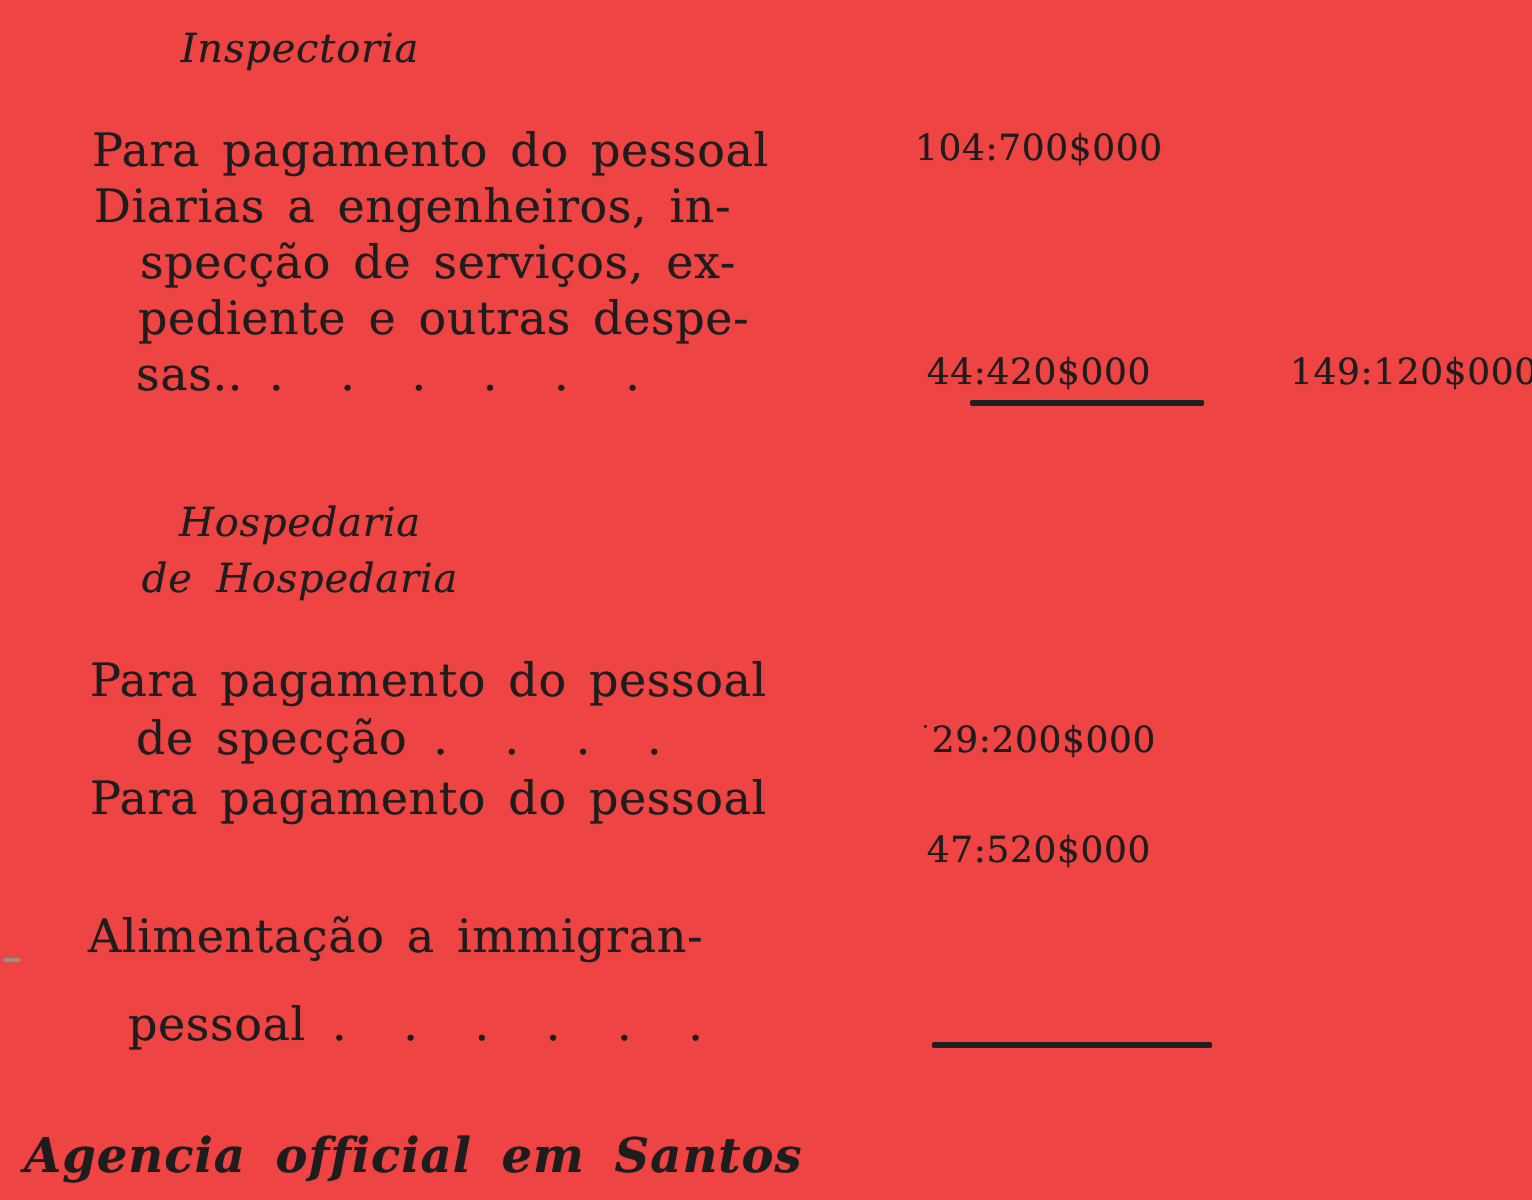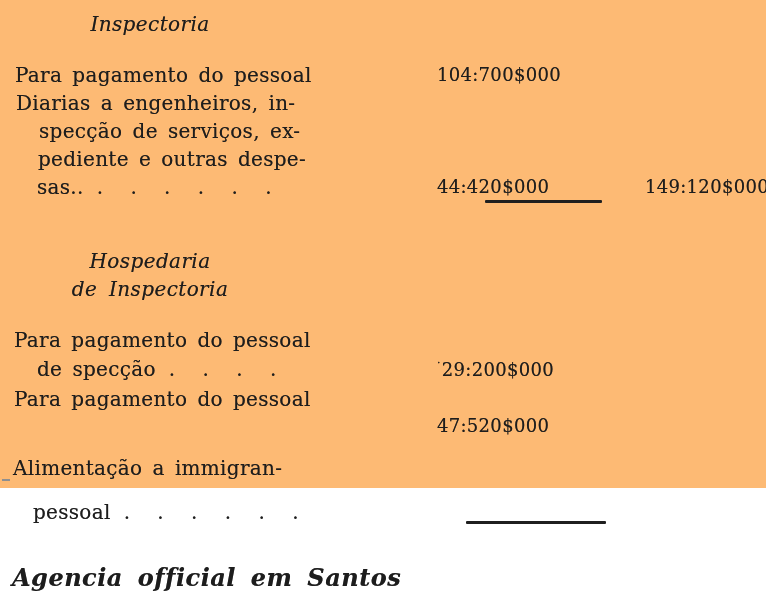--- a/index.html
+++ b/index.html
@@ -1,38 +1,39 @@
 <!DOCTYPE html>
 <html><head>
 <meta charset="utf-8">
 <style>
   html,body{margin:0;padding:0;}
   body{width:766px;height:600px;overflow:hidden;}
   .page{
-    position:relative;width:766px;height:488px;
-    background:#fdba74;color:#1d1d1d;
+    position:relative;width:766px;height:600px;
+    background:#ef4444;color:#1d1d1d;
     font-family:"DejaVu Serif","Liberation Serif",serif;
     text-shadow:0 0 .4px rgba(20,20,20,.55);
   }
   .heading{
     position:absolute;left:0;width:300px;text-align:center;
     font-style:italic;font-size:20px;letter-spacing:.4px;word-spacing:5px;
     white-space:nowrap;
   }
   .heading3{
     position:absolute;left:12px;font-style:italic;font-weight:bold;
     font-size:24px;letter-spacing:.5px;word-spacing:6px;white-space:nowrap;
   }
   .ln{
-    position:absolute;font-size:20px;letter-spacing:.3px;word-spacing:3.5px;
+    position:absolute;font-size:23px;letter-spacing:.3px;word-spacing:3.5px;
     white-space:nowrap;
+    margin-left:31px;
   }
   .dots{word-spacing:21px;margin-left:13px;letter-spacing:0;}
   .amt{
-    position:absolute;left:437px;width:165px;text-align:left;
+    position:absolute;left:437px;width:165px;text-align:center;
     font-size:18px;letter-spacing:.3px;white-space:nowrap;
   }
   .total{
     position:absolute;font-size:18px;letter-spacing:.3px;white-space:nowrap;
   }
   .rule{position:absolute;height:3px;background:#1f1f1f;border-radius:1px;}
   .pfx{font-size:11px;vertical-align:9px;margin-right:1px;}
   .scratch{position:absolute;background:#8f8f8f;}
 </style>
 </head>
@@ -47,21 +48,21 @@
 
   <span class="ln" style="top:91px;left:16px">Diarias a engenheiros, in-</span>
   <span class="ln" style="top:119px;left:39px">specção de serviços, ex-</span>
   <span class="ln" style="top:147px;left:38px">pediente e outras despe-</span>
   <span class="ln" style="top:175px;left:37px"><span>sas..</span><span class="dots">. . . . . .</span></span>
   <span class="amt" style="top:176px">44:420$000</span>
   <div class="rule" style="top:200px;left:485px;width:117px"></div>
   <span class="total" style="top:176px;left:645px">149:120$000</span>
 
   <div class="heading" style="top:249px">Hospedaria</div>
-  <div class="heading" style="top:277px">de Inspectoria</div>
+  <div class="heading" style="top:277px">de Hospedaria</div>
 
   <span class="ln" style="top:328px;left:14px">Para pagamento do pessoal</span>
   <span class="ln" style="top:357px;left:37px"><span>de specção</span><span class="dots">. . . .</span></span>
   <span class="amt" style="top:357px"><span class="pfx">·</span><span>29:200$000</span></span>
 
   <span class="ln" style="top:387px;left:14px">Para pagamento do pessoal</span>
   <span class="amt" style="top:415px">47:520$000</span>
 
   <span class="ln" style="top:456px;left:13px">Alimentação a immigran-</span>
   <span class="ln" style="top:500px;left:33px"><span>pessoal</span><span class="dots">. . . . . .</span></span>

